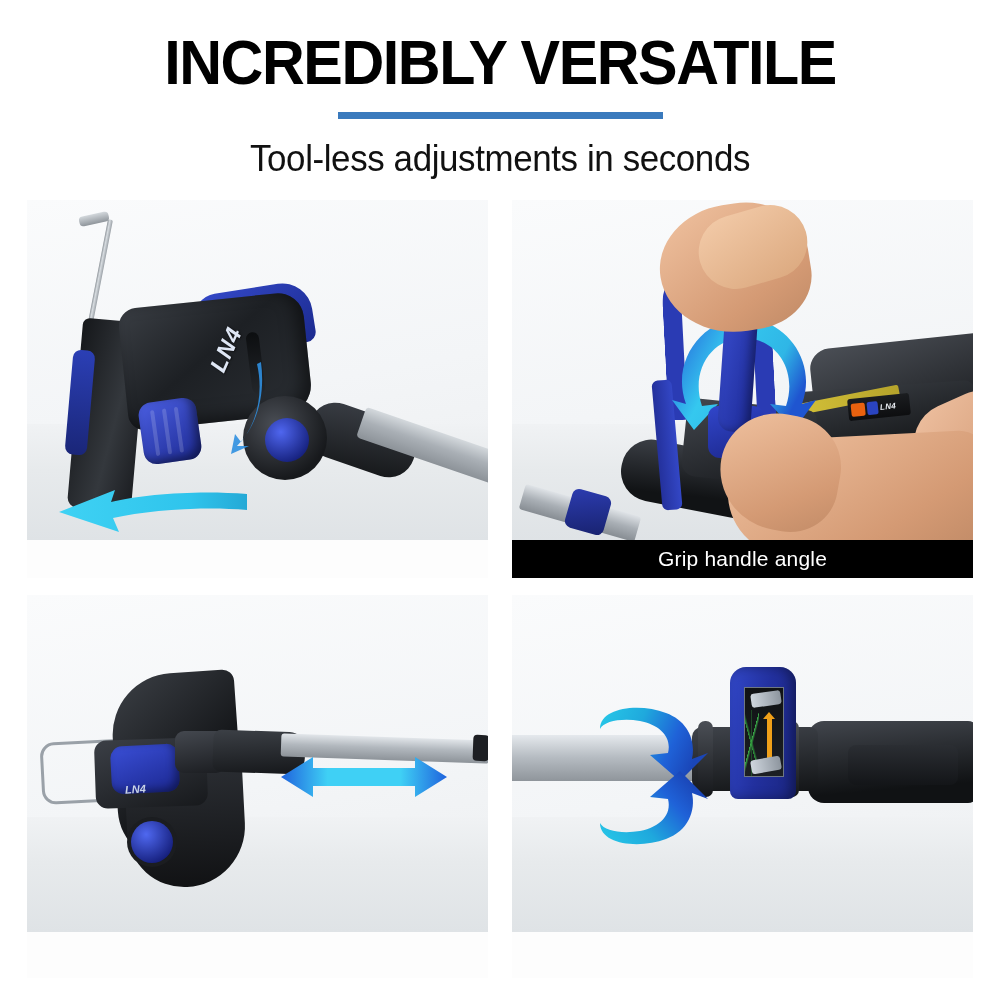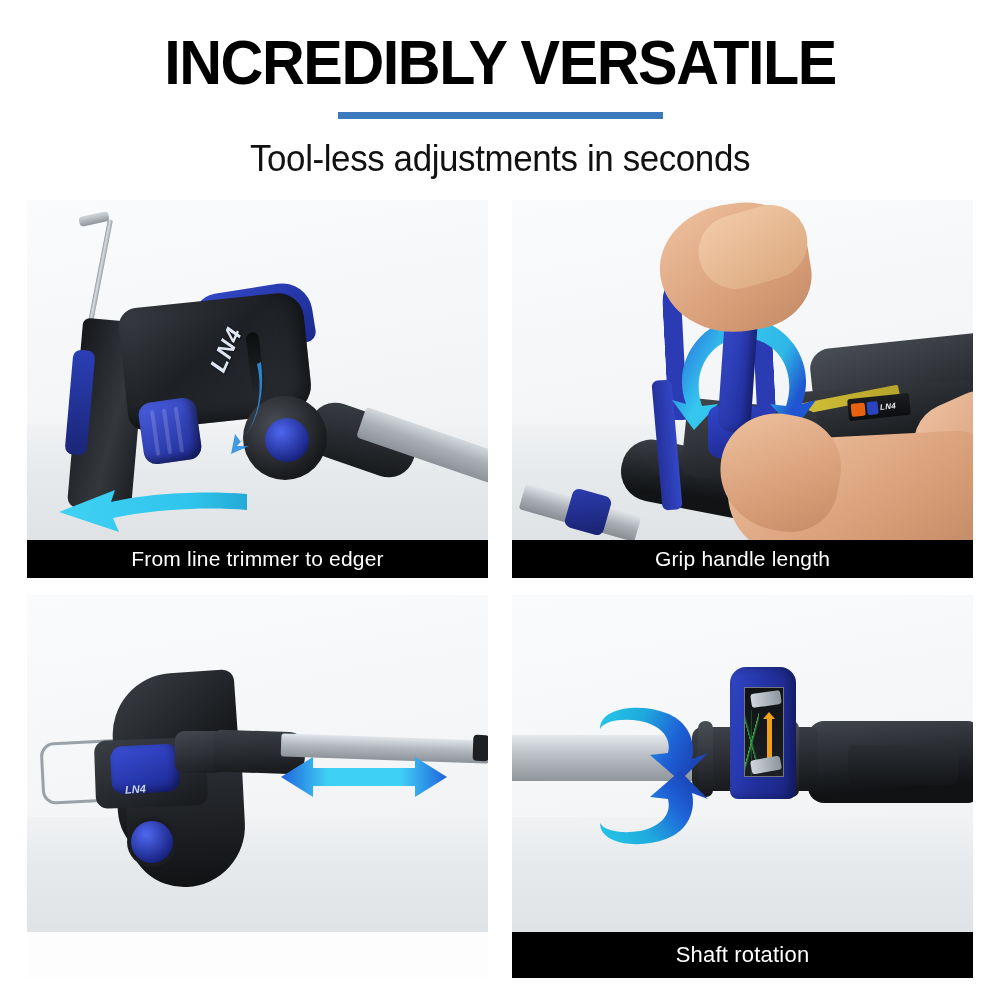--- a/index.html
+++ b/index.html
@@ -431,21 +431,20 @@
         <defs>
           <linearGradient id="cyanGrad1" x1="0" y1="0" x2="1" y2="0">
             <stop offset="0%" stop-color="#3fd2f4"></stop>
             <stop offset="70%" stop-color="#2fc4ec"></stop>
             <stop offset="100%" stop-color="#24a9d6"></stop>
           </linearGradient>
         </defs>
         <path d="M198 6 C 150 2, 95 6, 62 14 L 66 2 L 10 24 L 70 44 L 64 30 C 100 22, 155 18, 198 22 Z" fill="url(#cyanGrad1)"></path>
       </svg>
     </div>
-    <div class="caption">From line trimmer to edger</div>
   </div>
 
   <div class="panel row1">
     <div class="photo">
       <div class="floor"></div>
 
       <div id="p2-motor"></div>
       <div id="p2-motor2"></div>
       <div id="p2-yellow"></div>
       <div id="p2-badge">
@@ -485,21 +484,21 @@
 
       <div id="p2-lever-low"></div>
       <div id="p2-lever"></div>
       <div id="p2-knob-top"></div>
 
       <div class="hand" id="p2-arm-low"></div>
       <div class="hand" id="p2-hand-low"></div>
       <div class="hand" id="p2-hand-top"></div>
       <div class="hand" id="p2-hand-top2"></div>
     </div>
-    <div class="caption">Grip handle length</div>
+    <div class="caption">Grip handle angle</div>
   </div>
 
   <div class="panel row2">
     <div class="photo">
       <div class="floor"></div>
 
       <div id="p3-guardwire"></div>
       <div id="p3-guard"></div>
       <div id="p3-guard2"></div>
       <div id="p3-head"></div>
@@ -563,16 +562,15 @@
           </linearGradient>
         </defs>
         <path d="M8 28 C 8 6, 48 2, 74 12 C 96 20, 104 40, 100 58
                  L 116 52 L 88 80 L 58 54 L 76 52
                  C 80 36, 68 24, 48 20 C 30 17, 12 20, 8 28 Z" fill="url(#cyanGrad4)"></path>
         <path d="M8 122 C 8 144, 48 148, 74 138 C 96 130, 104 110, 100 92
                  L 116 98 L 88 70 L 58 96 L 76 98
                  C 80 114, 68 126, 48 130 C 30 133, 12 130, 8 122 Z" fill="url(#cyanGrad4b)"></path>
       </svg>
     </div>
-    <div class="caption">Shaft rotation</div>
   </div>
 
 </div>
 
 </body></html>

